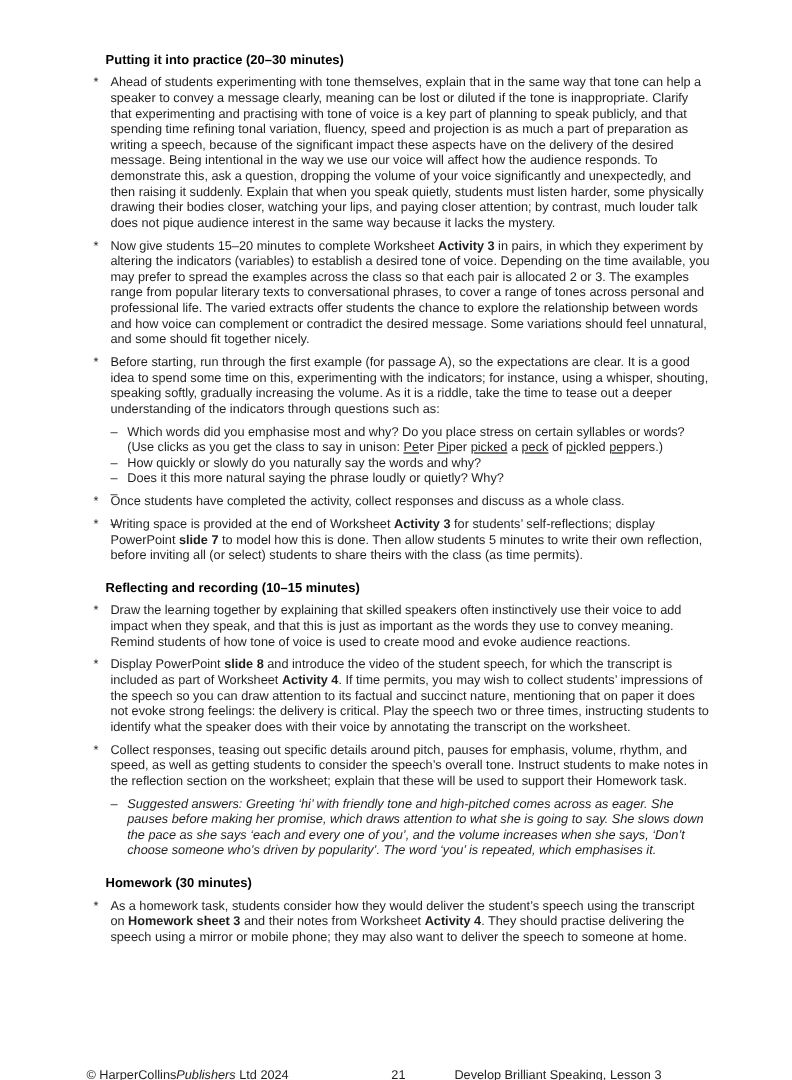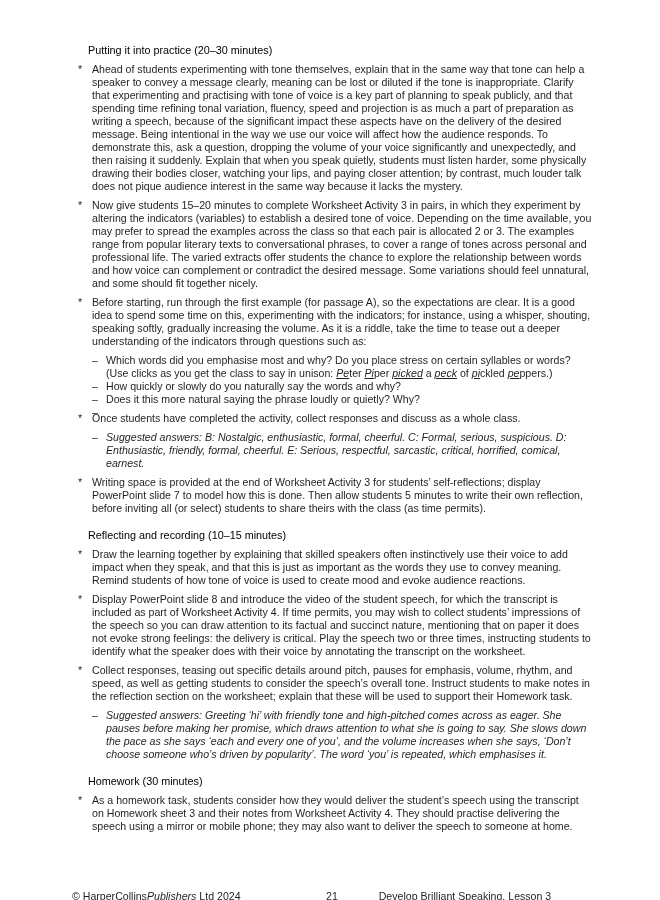--- a/index.html
+++ b/index.html
@@ -2,35 +2,35 @@
 <html><head>
 <meta charset="utf-8">
 <style>
   html,body{margin:0;padding:0;background:#ffffff;}
   .page{
     width:660px;height:900px;background:#ffffff;position:relative;overflow:hidden;
     font-family:"Liberation Sans","DejaVu Sans",sans-serif;color:#1f1f1f;
   }
   .content{position:absolute;left:72px;width:520px;top:44px;}
   .doc-section .heading{
-    font-size:10.8px;line-height:13px;font-weight:normal;color:#000;
+    font-size:10.8px;line-height:13px;font-weight:bold;color:#000;
     margin:14px 0 6px 0;
     padding-left:16px;
   }
   .doc-section:first-child .heading{margin-top:0;}
   .item{position:relative;font-size:10.6px;line-height:13px;text-align:left;}
   .item .marker{position:absolute;top:0;}
   .lvl1{padding-left:20px;margin-top:6px;}
   .lvl1 .marker{left:6px;}
   .lvl2{padding-left:34px;margin-top:0;}
   .lvl2 .marker{left:20px;}
   .lvl2.first-sub{margin-top:6px;}
-  .r-b{font-weight:normal;}
+  .r-b{font-weight:bold;}
   .r-i{font-style:italic;}
-  .r-u{text-decoration:underline;font-style:italic;}
+  .r-u{text-decoration:underline;}
   .footer{
     position:absolute;left:72px;right:68px;top:853px;
     font-size:10.6px;line-height:13px;display:flex;align-items:baseline;color:#1f1f1f;
   }
   .footer .f-left{flex:1;text-align:left;white-space:nowrap;margin-top:37px;}
   .footer .f-center{flex:0;}
   .footer .f-right{flex:1;text-align:center;white-space:nowrap;}
 </style>
 </head>
 <body>
@@ -40,21 +40,21 @@
       <div class="doc-section">
         <div class="heading">Putting it into practice (20–30 minutes)</div>
         <div class="item lvl1"><span class="marker">*</span><span><span class="">Ahead of students experimenting with tone themselves, explain that in the same way that tone can help a speaker to convey a message clearly, meaning can be lost or diluted if the tone is inappropriate. Clarify that experimenting and practising with tone of voice is a key part of planning to speak publicly, and that spending time refining tonal variation, fluency, speed and projection is as much a part of preparation as writing a speech, because of the significant impact these aspects have on the delivery of the desired message. Being intentional in the way we use our voice will affect how the audience responds. To demonstrate this, ask a question, dropping the volume of your voice significantly and unexpectedly, and then raising it suddenly. Explain that when you speak quietly, students must listen harder, some physically drawing their bodies closer, watching your lips, and paying closer attention; by contrast, much louder talk does not pique audience interest in the same way because it lacks the mystery.</span></span></div>
         <div class="item lvl1"><span class="marker">*</span><span><span class="">Now give students 15–20 minutes to complete Worksheet </span><span class=" r-b">Activity 3</span><span class=""> in pairs, in which they experiment by altering the indicators (variables) to establish a desired tone of voice. Depending on the time available, you may prefer to spread the examples across the class so that each pair is allocated 2 or 3. The examples range from popular literary texts to conversational phrases, to cover a range of tones across personal and professional life. The varied extracts offer students the chance to explore the relationship between words and how voice can complement or contradict the desired message. Some variations should feel unnatural, and some should fit together nicely.</span></span></div>
         <div class="item lvl1"><span class="marker">*</span><span><span class="">Before starting, run through the first example (for passage A), so the expectations are clear. It is a good idea to spend some time on this, experimenting with the indicators; for instance, using a whisper, shouting, speaking softly, gradually increasing the volume. As it is a riddle, take the time to tease out a deeper understanding of the indicators through questions such as:</span></span></div>
         <div class="item lvl2 first-sub"><span class="marker">–</span><span><span class="">Which words did you emphasise most and why? Do you place stress on certain syllables or words? (Use clicks as you get the class to say in unison: </span><span class=" r-u">Pe</span><span class="">ter </span><span class=" r-u">Pi</span><span class="">per </span><span class=" r-u">picked</span><span class=""> a </span><span class=" r-u">peck</span><span class=""> of </span><span class=" r-u">pi</span><span class="">ckled </span><span class=" r-u">pe</span><span class="">ppers.)</span></span></div>
         <div class="item lvl2"><span class="marker">–</span><span><span class="">How quickly or slowly do you naturally say the words and why?</span></span></div>
         <div class="item lvl2"><span class="marker">–</span><span><span class="">Does it this more natural saying the phrase loudly or quietly? Why?</span></span></div>
         <div class="item lvl2"><span class="marker">–</span></div>
         <div class="item lvl1"><span class="marker">*</span><span><span class="">Once students have completed the activity, collect responses and discuss as a whole class.</span></span></div>
-        <div class="item lvl2 first-sub"><span class="marker">–</span><span><span class=" r-i">Suggested answers: B: Nostalgic, enthusiastic, formal, cheerful. C: Formal, serious, suspicious. D: Enthusiastic, friendly, formal, cheerful. E: Serious, respectful, sarcastic, critical, horrified, comical, earnest.</span></span></div>
+        <div class="item lvl2 first-sub"><span class="marker">–</span></div>
         <div class="item lvl1"><span class="marker">*</span><span><span class="">Writing space is provided at the end of Worksheet </span><span class=" r-b">Activity 3</span><span class=""> for students’ self-reflections; display PowerPoint </span><span class=" r-b">slide 7</span><span class=""> to model how this is done. Then allow students 5 minutes to write their own reflection, before inviting all (or select) students to share theirs with the class (as time permits).</span></span></div>
       </div>
       <div class="doc-section">
         <div class="heading">Reflecting and recording (10–15 minutes)</div>
         <div class="item lvl1"><span class="marker">*</span><span><span class="">Draw the learning together by explaining that skilled speakers often instinctively use their voice to add impact when they speak, and that this is just as important as the words they use to convey meaning. Remind students of how tone of voice is used to create mood and evoke audience reactions.</span></span></div>
         <div class="item lvl1"><span class="marker">*</span><span><span class="">Display PowerPoint </span><span class=" r-b">slide 8</span><span class=""> and introduce the video of the student speech, for which the transcript is included as part of Worksheet </span><span class=" r-b">Activity 4</span><span class="">. If time permits, you may wish to collect students’ impressions of the speech so you can draw attention to its factual and succinct nature, mentioning that on paper it does not evoke strong feelings: the delivery is critical. Play the speech two or three times, instructing students to identify what the speaker does with their voice by annotating the transcript on the worksheet.</span></span></div>
         <div class="item lvl1"><span class="marker">*</span><span><span class="">Collect responses, teasing out specific details around pitch, pauses for emphasis, volume, rhythm, and speed, as well as getting students to consider the speech’s overall tone. Instruct students to make notes in the reflection section on the worksheet; explain that these will be used to support their Homework task.</span></span></div>
         <div class="item lvl2 first-sub"><span class="marker">–</span><span><span class=" r-i">Suggested answers: Greeting ‘hi’ with friendly tone and high-pitched comes across as eager. She pauses before making her promise, which draws attention to what she is going to say. She slows down the pace as she says ‘each and every one of you’, and the volume increases when she says, ‘Don’t choose someone who’s driven by popularity’. The word ‘you’ is repeated, which emphasises it.</span></span></div>
       </div>
       <div class="doc-section">

